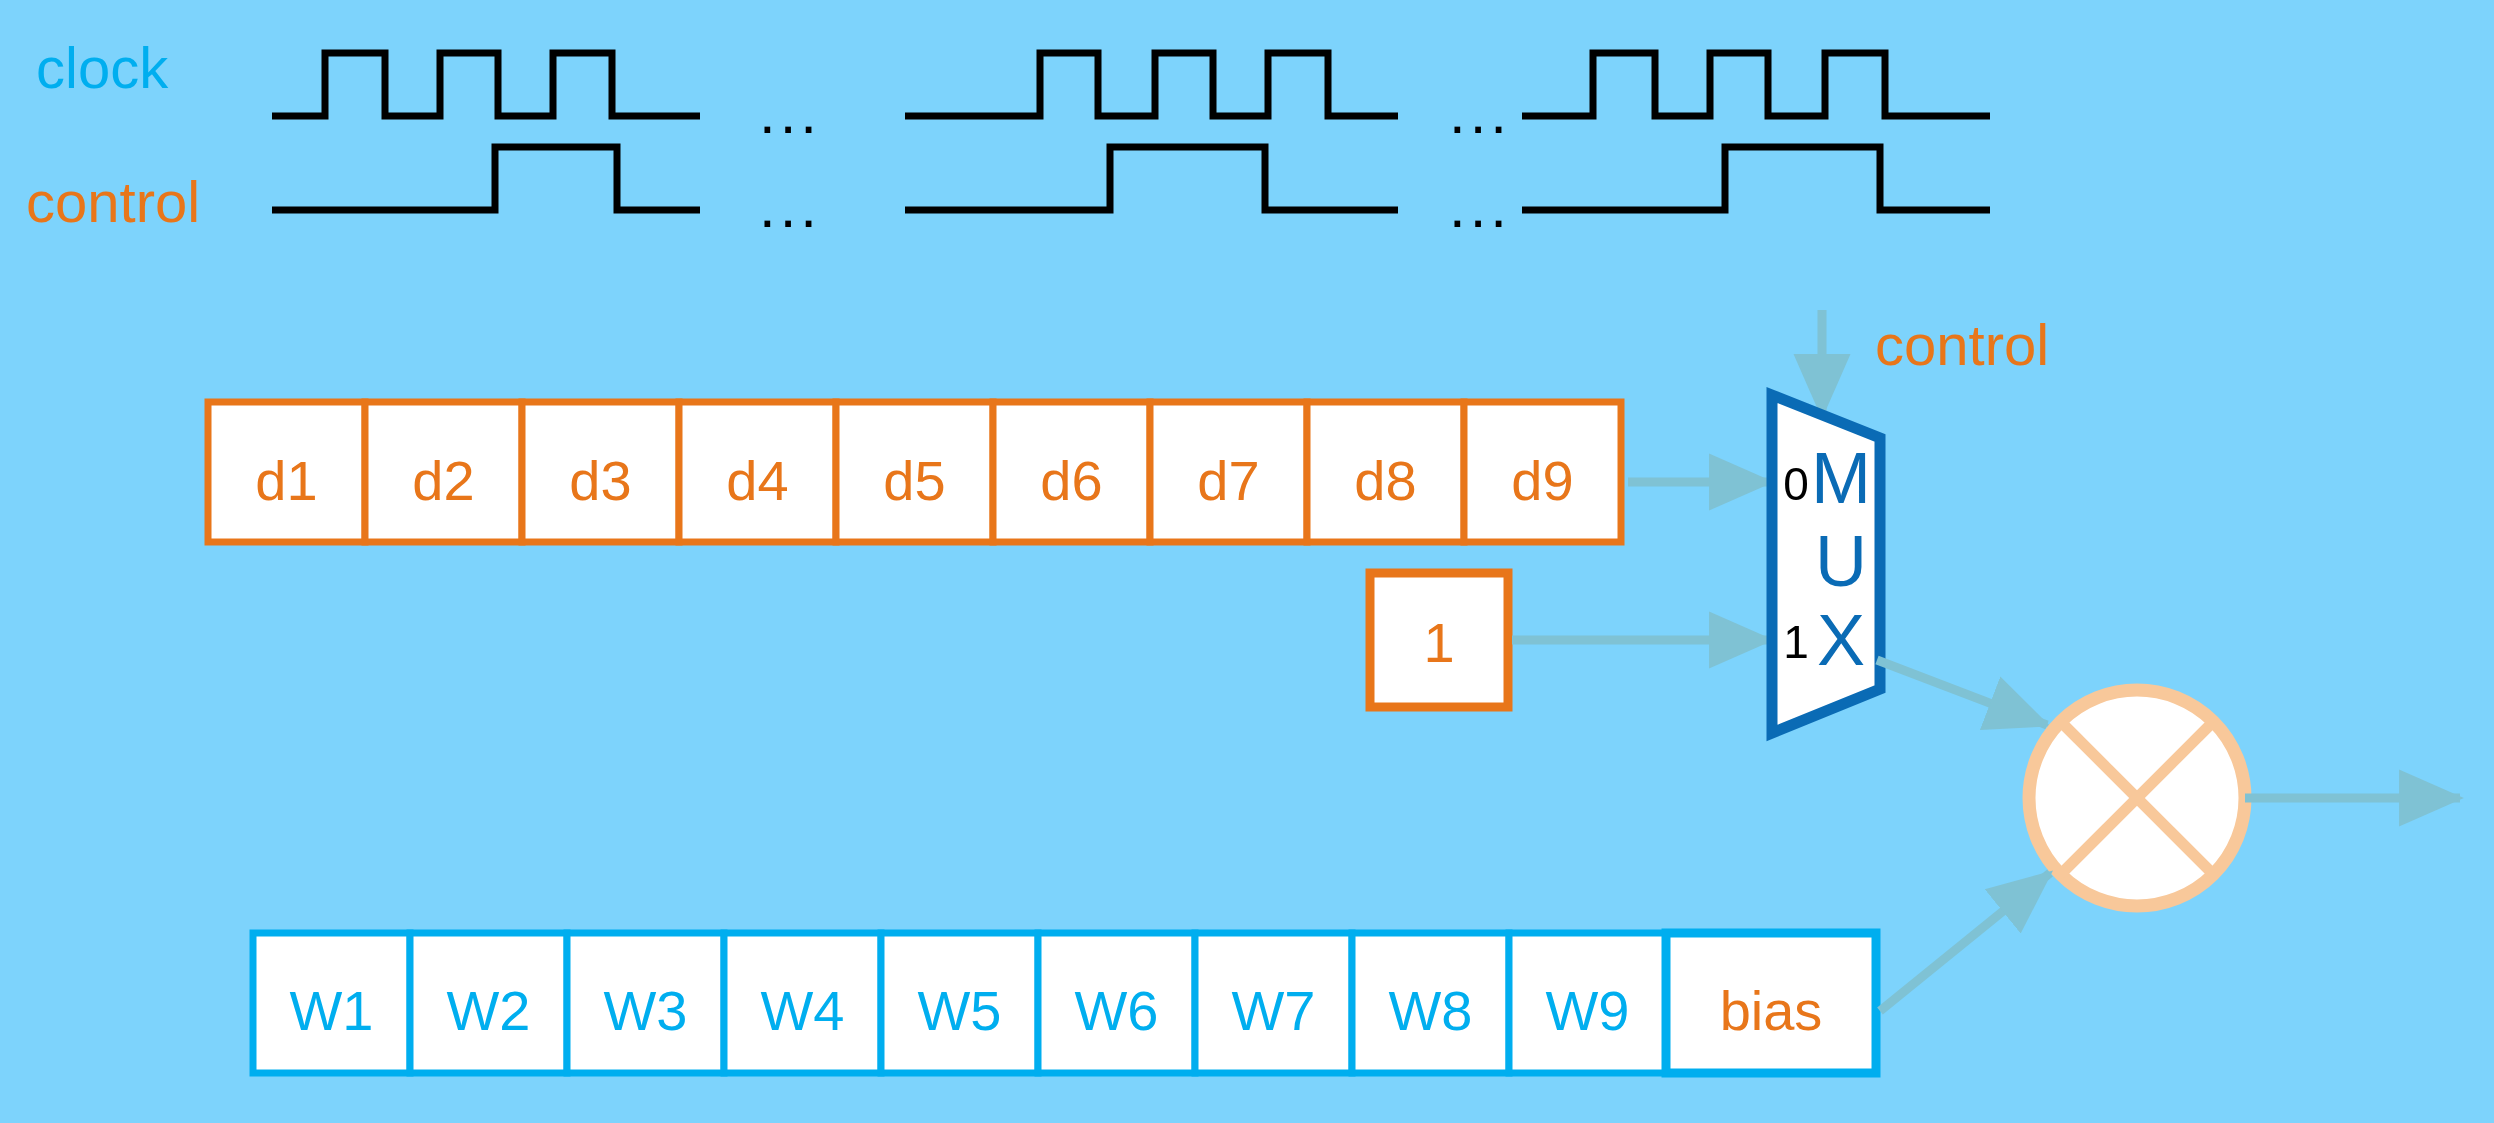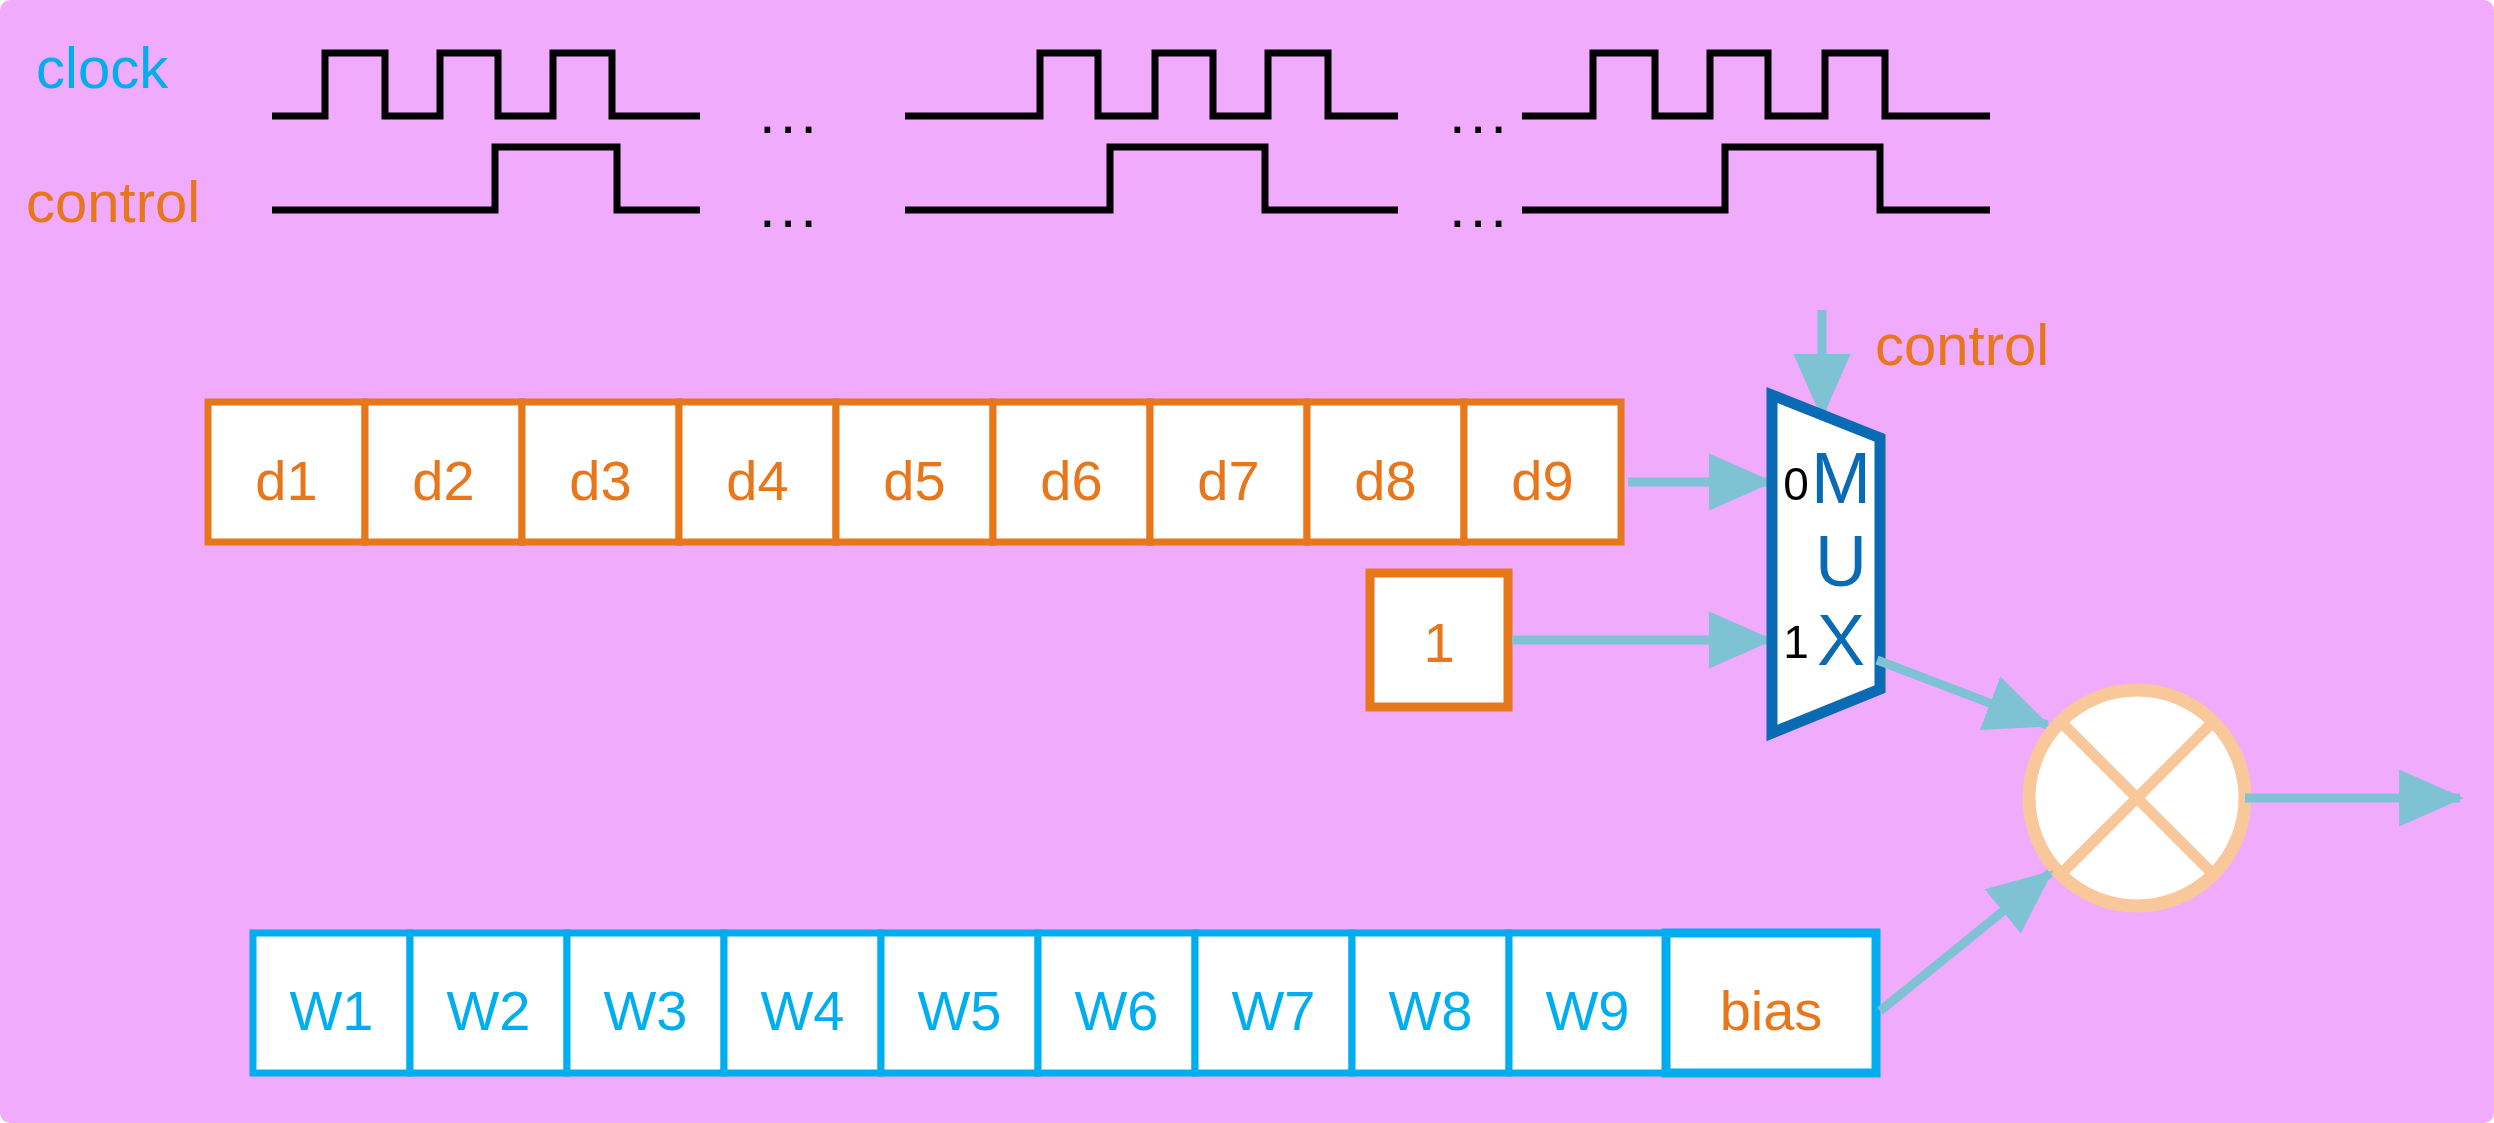--- a/index.html
+++ b/index.html
@@ -7,23 +7,22 @@
     padding: 0;
     background: #ffffff;
   }
   body {
     font-family: "Liberation Sans", sans-serif;
   }
   #stage {
     position: relative;
     width: 2494px;
     height: 1123px;
-    background: #f0abfc;
+    background: #7dd3fc;
     overflow: hidden;
-    border-radius: 10px;
   }
   #diagram-svg {
     position: absolute;
     left: 0;
     top: 0;
     width: 2494px;
     height: 1123px;
   }
   .wf-label {
     font-family: "Liberation Sans", sans-serif;

